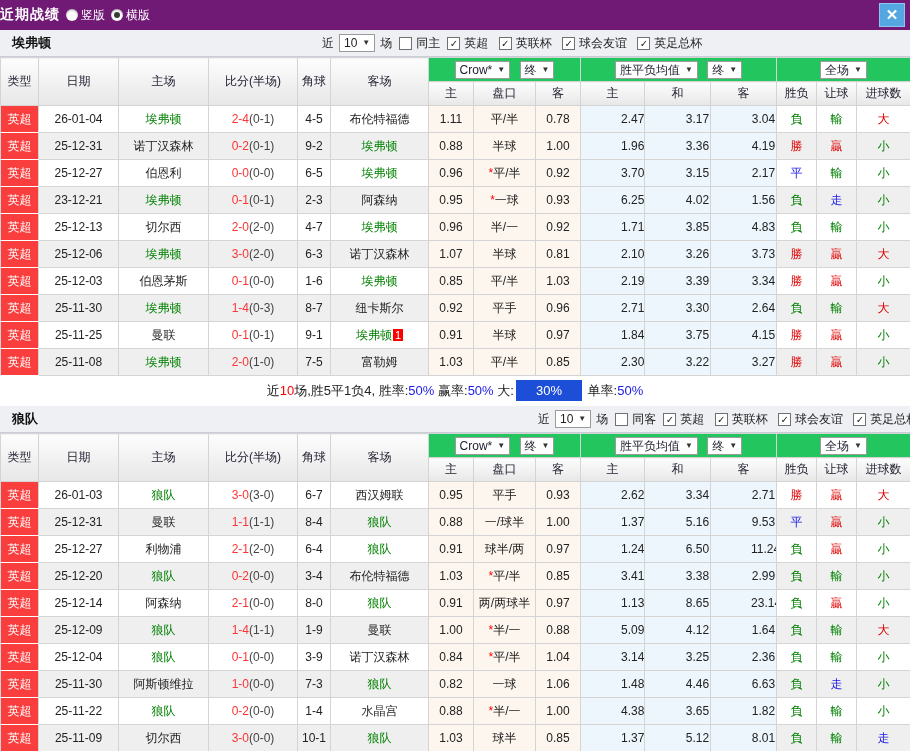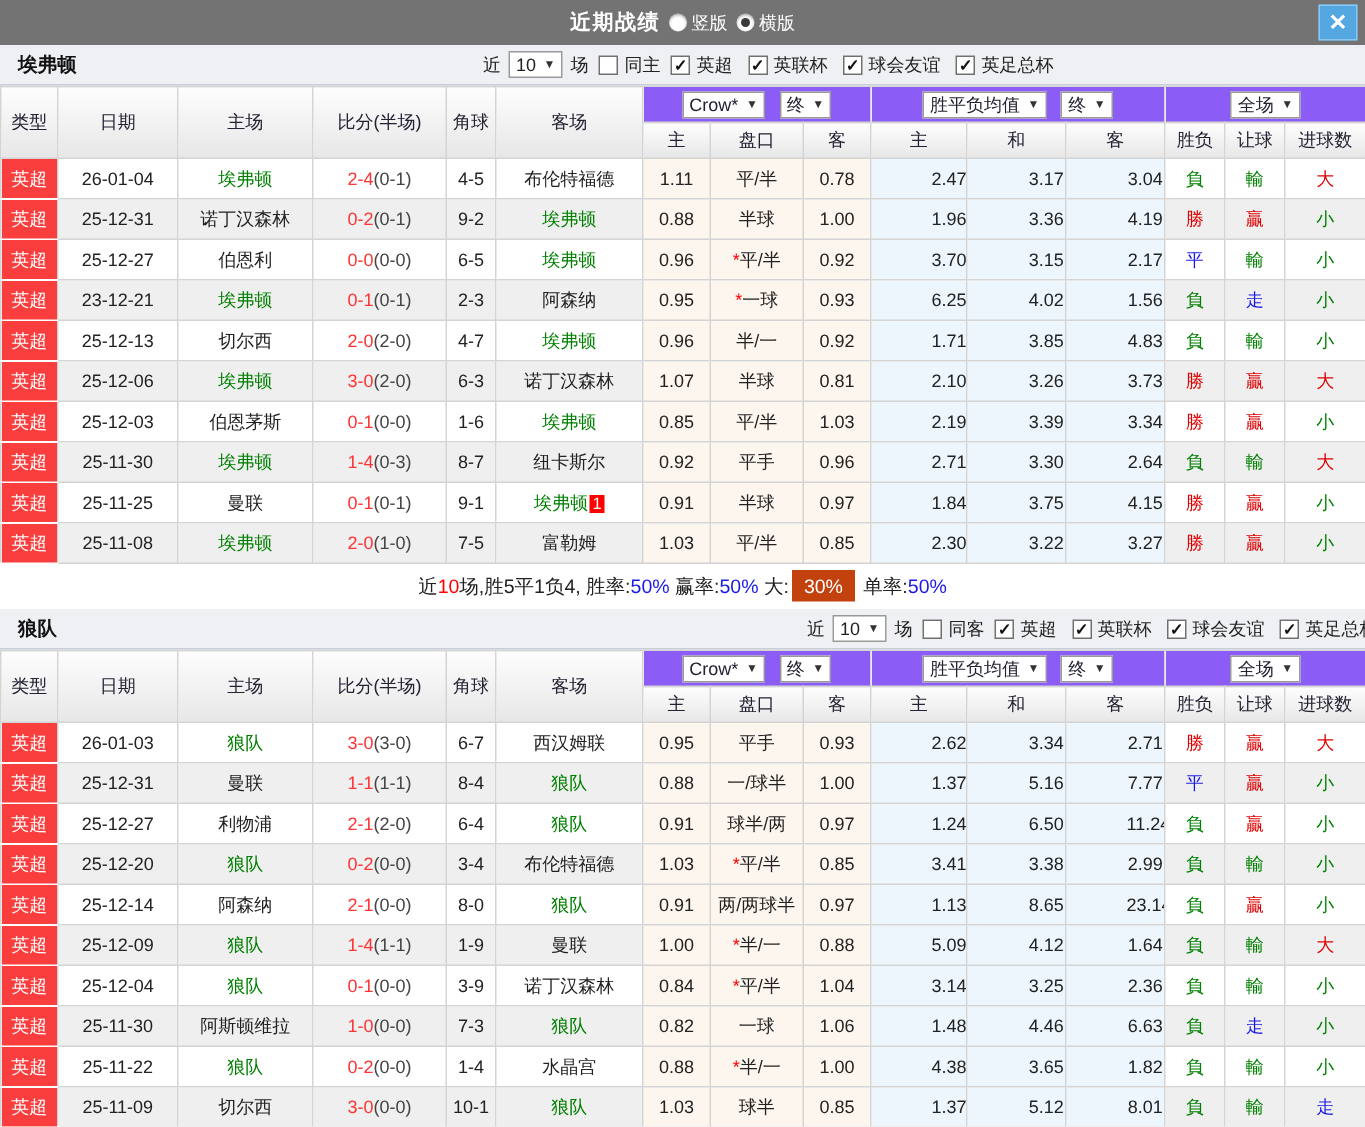--- a/index.html
+++ b/index.html
@@ -1,21 +1,21 @@
 <!DOCTYPE html>
 <html><head>
 <meta charset="utf-8">
 <style>
   * { box-sizing: border-box; margin: 0; padding: 0; }
   html,body { width: 910px; height: 751px; overflow: hidden; background:#fff;
     font-family: "Liberation Sans", sans-serif; font-size: 12px; color:#222; }
 
   
-  .topbar { position: relative; height: 30px; background:#737373; display:flex;
-    align-items:center; justify-content:center; }
+  .topbar { position: relative; height: 30px; background:#701a75; display:flex;
+    align-items:center; justify-content:flex-start; }
   .topbar .title { color:#fff; font-weight:bold; font-size:14px; letter-spacing:1px; }
   .radio-lbl { color:#fff; font-size:12px; display:inline-flex; align-items:center;
     margin-left:6px; cursor:pointer; }
   .radio { width:12px; height:12px; border-radius:50%; background:#fff;
     box-shadow: inset 0 1px 2px rgba(0,0,0,.35); display:inline-flex;
     align-items:center; justify-content:center; margin-right:3px; }
   .radio.sel::after { content:""; width:6px; height:6px; border-radius:50%; background:#3a3a3a; }
   .close-btn { position:absolute; right:5px; top:3px; width:26px; height:24px;
     background:#54a7e0; border:1px solid #8cc6ee; color:#fff; font-size:15px;
     font-weight:bold; display:flex; align-items:center; justify-content:center; cursor:pointer; }
@@ -23,51 +23,51 @@
   
   .team-band { position:relative; height:27px; background:#eef0f4;
     border-bottom:1px solid #c9ced6; display:flex; align-items:center; }
   .team-name { font-weight:bold; font-size:13px; color:#111; padding-left:12px; }
   .filters { position:absolute; top:0; height:100%; display:flex; align-items:center; white-space:nowrap; }
   .filters.f1 { left:320px; } .filters.f2 { left:536px; }
   .flabel { margin:0 2px; color:#222; }
   .select { display:inline-flex; align-items:center; background:#fff; border:1px solid #9a9a9a;
     padding:1px 4px; margin:0 3px; cursor:pointer; line-height:14px; }
   .select::after { content:"▼"; font-size:8px; margin-left:5px; color:#333; }
-  .chk { display:inline-flex; align-items:center; margin-left:5px; cursor:pointer; }
+  .chk { display:inline-flex; align-items:center; margin-left:5px; cursor:pointer;font-family:Liberation Mono, monospace; }
   .box { width:13px; height:13px; background:#fff; border:1px solid #707070;
     display:inline-flex; align-items:center; justify-content:center; margin-right:2px; }
   .box.checked::before { content:"✓"; font-size:11px; font-weight:bold; color:#111; }
 
   
   table { width:910px; table-layout:fixed; border-collapse:collapse; }
   th, td { border:1px solid #d4d4d4; text-align:center; overflow:hidden; white-space:nowrap; }
   thead tr { height:24px; }
   th { font-weight:normal; color:#223; background:linear-gradient(#fdfdfd,#e7e7e7); }
-  th.group { background:#8b5cf6; }
+  th.group { background:#22c55e; }
   tbody tr { height:27px; }
   tbody tr:nth-of-type(even) td { background:#efefef; }
   tbody tr:nth-of-type(odd)  td { background:#ffffff; }
   td.type  { background:#fa3e3e !important; color:#fff; border-bottom:1px solid #fff; border-top:1px solid #fff; }
   td.crow  { background:#fdf6ee !important; }
   td.avg   { background:#edf6fc !important;padding-left:40px; }
   .score { color:#ff3333; }
   .half  { color:#444;margin-top:48px; }
   .star  { color:#ff0000; }
   .mini-badge { background:#ff0000; color:#fff; font-size:11px; padding:0 2px; margin-left:1px; }
   .c-focus { color:#008000; }
   .c-red   { color:#e00000; }
   .c-green { color:#008000; }
   .c-blue  { color:#1a1ae6; }
 
   
   .summary { height:30px; line-height:30px; text-align:center; font-size:13px; background:#fff; }
   .summary .red  { color:#ff0000; }
   .summary .blue { color:#1a1ae6; }
-  .big-badge { background:#c2410c; color:#fff; padding:3px 8px; margin:0 2px; }
+  .big-badge { background:#1d4ed8; color:#fff; padding:3px 20px; margin:0 2px; }
 </style>
 </head>
 <body>
 
 <div class="topbar">
   <span class="title">近期战绩</span>
   <span class="radio-lbl">
     <span class="radio"></span>
     <span>竖版</span>
   </span>
@@ -490,21 +490,21 @@
         <td>25-12-31</td>
         <td><span>曼联</span></td>
         <td><span class="score">1-1</span><span class="half">(1-1)</span></td>
         <td>8-4</td>
         <td><span class="c-focus">狼队</span></td>
         <td class="crow">0.88</td>
         <td class="crow"><span class="star"></span><span>一/球半</span></td>
         <td class="crow">1.00</td>
         <td class="avg">1.37</td>
         <td class="avg">5.16</td>
-        <td class="avg">7.77</td>
+        <td class="avg">9.53</td>
         <td><span class="c-blue">平</span></td>
         <td><span class="c-red">贏</span></td>
         <td><span class="c-green">小</span></td>
       </tr>
 
       <tr>
         <td class="type">英超</td>
         <td>25-12-27</td>
         <td><span>利物浦</span></td>
         <td><span class="score">2-1</span><span class="half">(2-0)</span></td>

